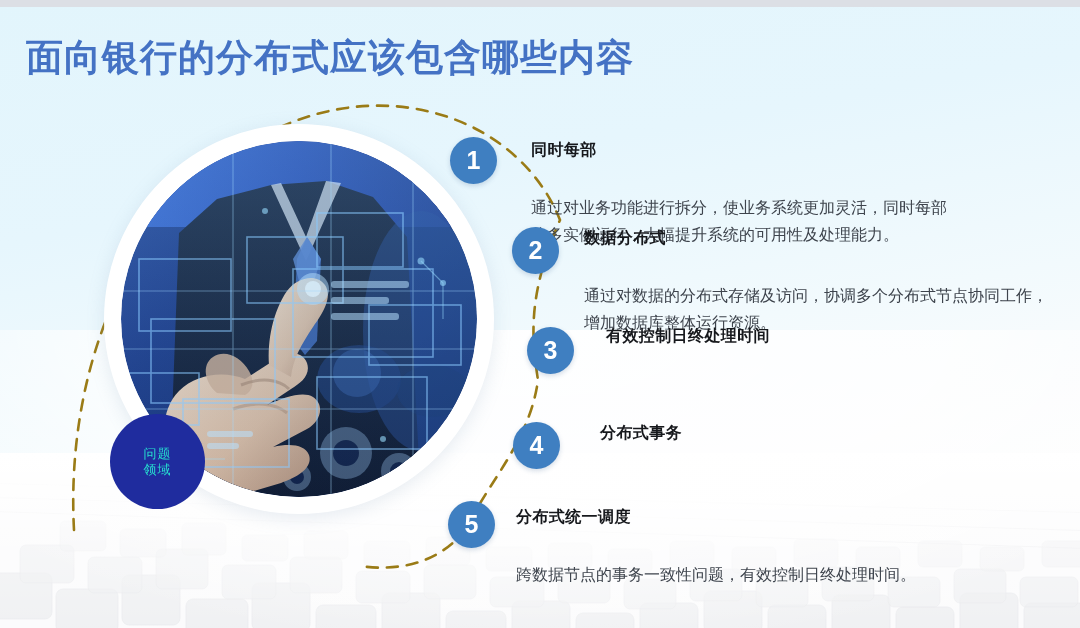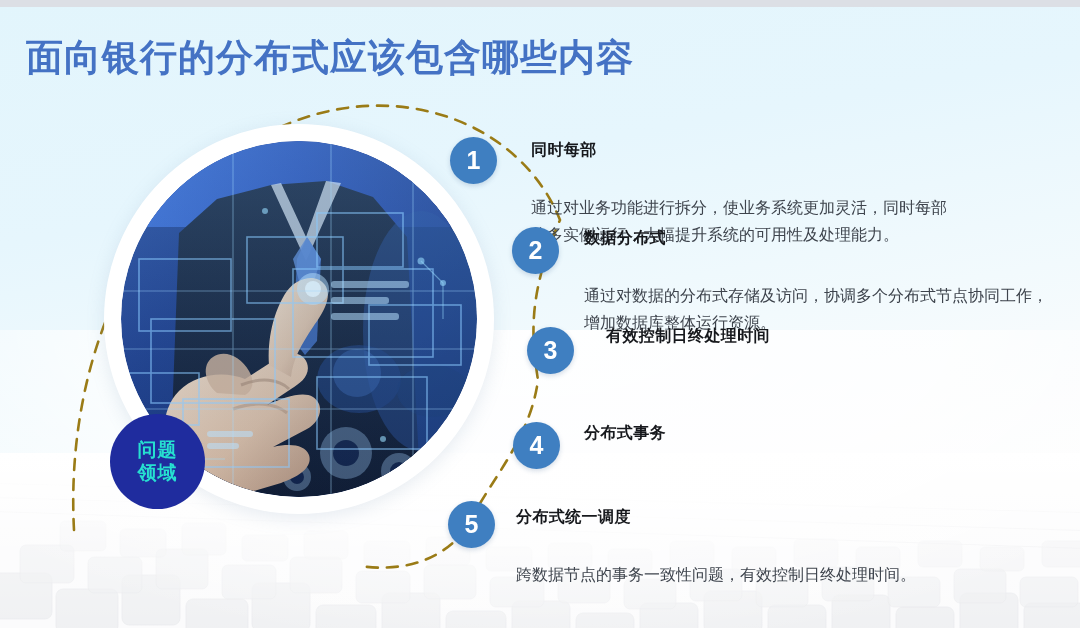--- a/index.html
+++ b/index.html
@@ -105,22 +105,22 @@
     border-radius: 50%;
     background: #1f2c9e;
     display: flex;
     flex-direction: column;
     align-items: center;
     justify-content: center;
     line-height: 1.18;
   }
   .badge span {
     color: #26e0d0;
-    font-size: 19px;
-    font-weight: bold;
+    font-size: 13px;
+    font-weight: normal;
     letter-spacing: 1px;
   }
 
   
   .item {
     position: absolute;
   }
   .num {
     position: absolute;
     width: 47px;
@@ -407,21 +407,21 @@
 
   <div class="item">
     <div class="num" style="left:527px; top:327px;">3</div>
     <div class="txt" style="left:606px; top:326px; width:460px;">
       <div class="head">有效控制日终处理时间</div>
     </div>
   </div>
 
   <div class="item">
     <div class="num" style="left:513px; top:422px;">4</div>
-    <div class="txt" style="left:584px; top:423px; width:470px;">
+    <div class="txt" style="left:600px; top:423px; width:470px;">
       <div class="head">分布式事务</div>
     </div>
   </div>
 
   <div class="item">
     <div class="num" style="left:448px; top:501px;">5</div>
     <div class="txt" style="left:516px; top:507px; width:470px;">
       <div class="head">分布式统一调度</div>
       <div class="desc">跨数据节点的事务一致性问题，有效控制日终处理时间。</div>
     </div>

